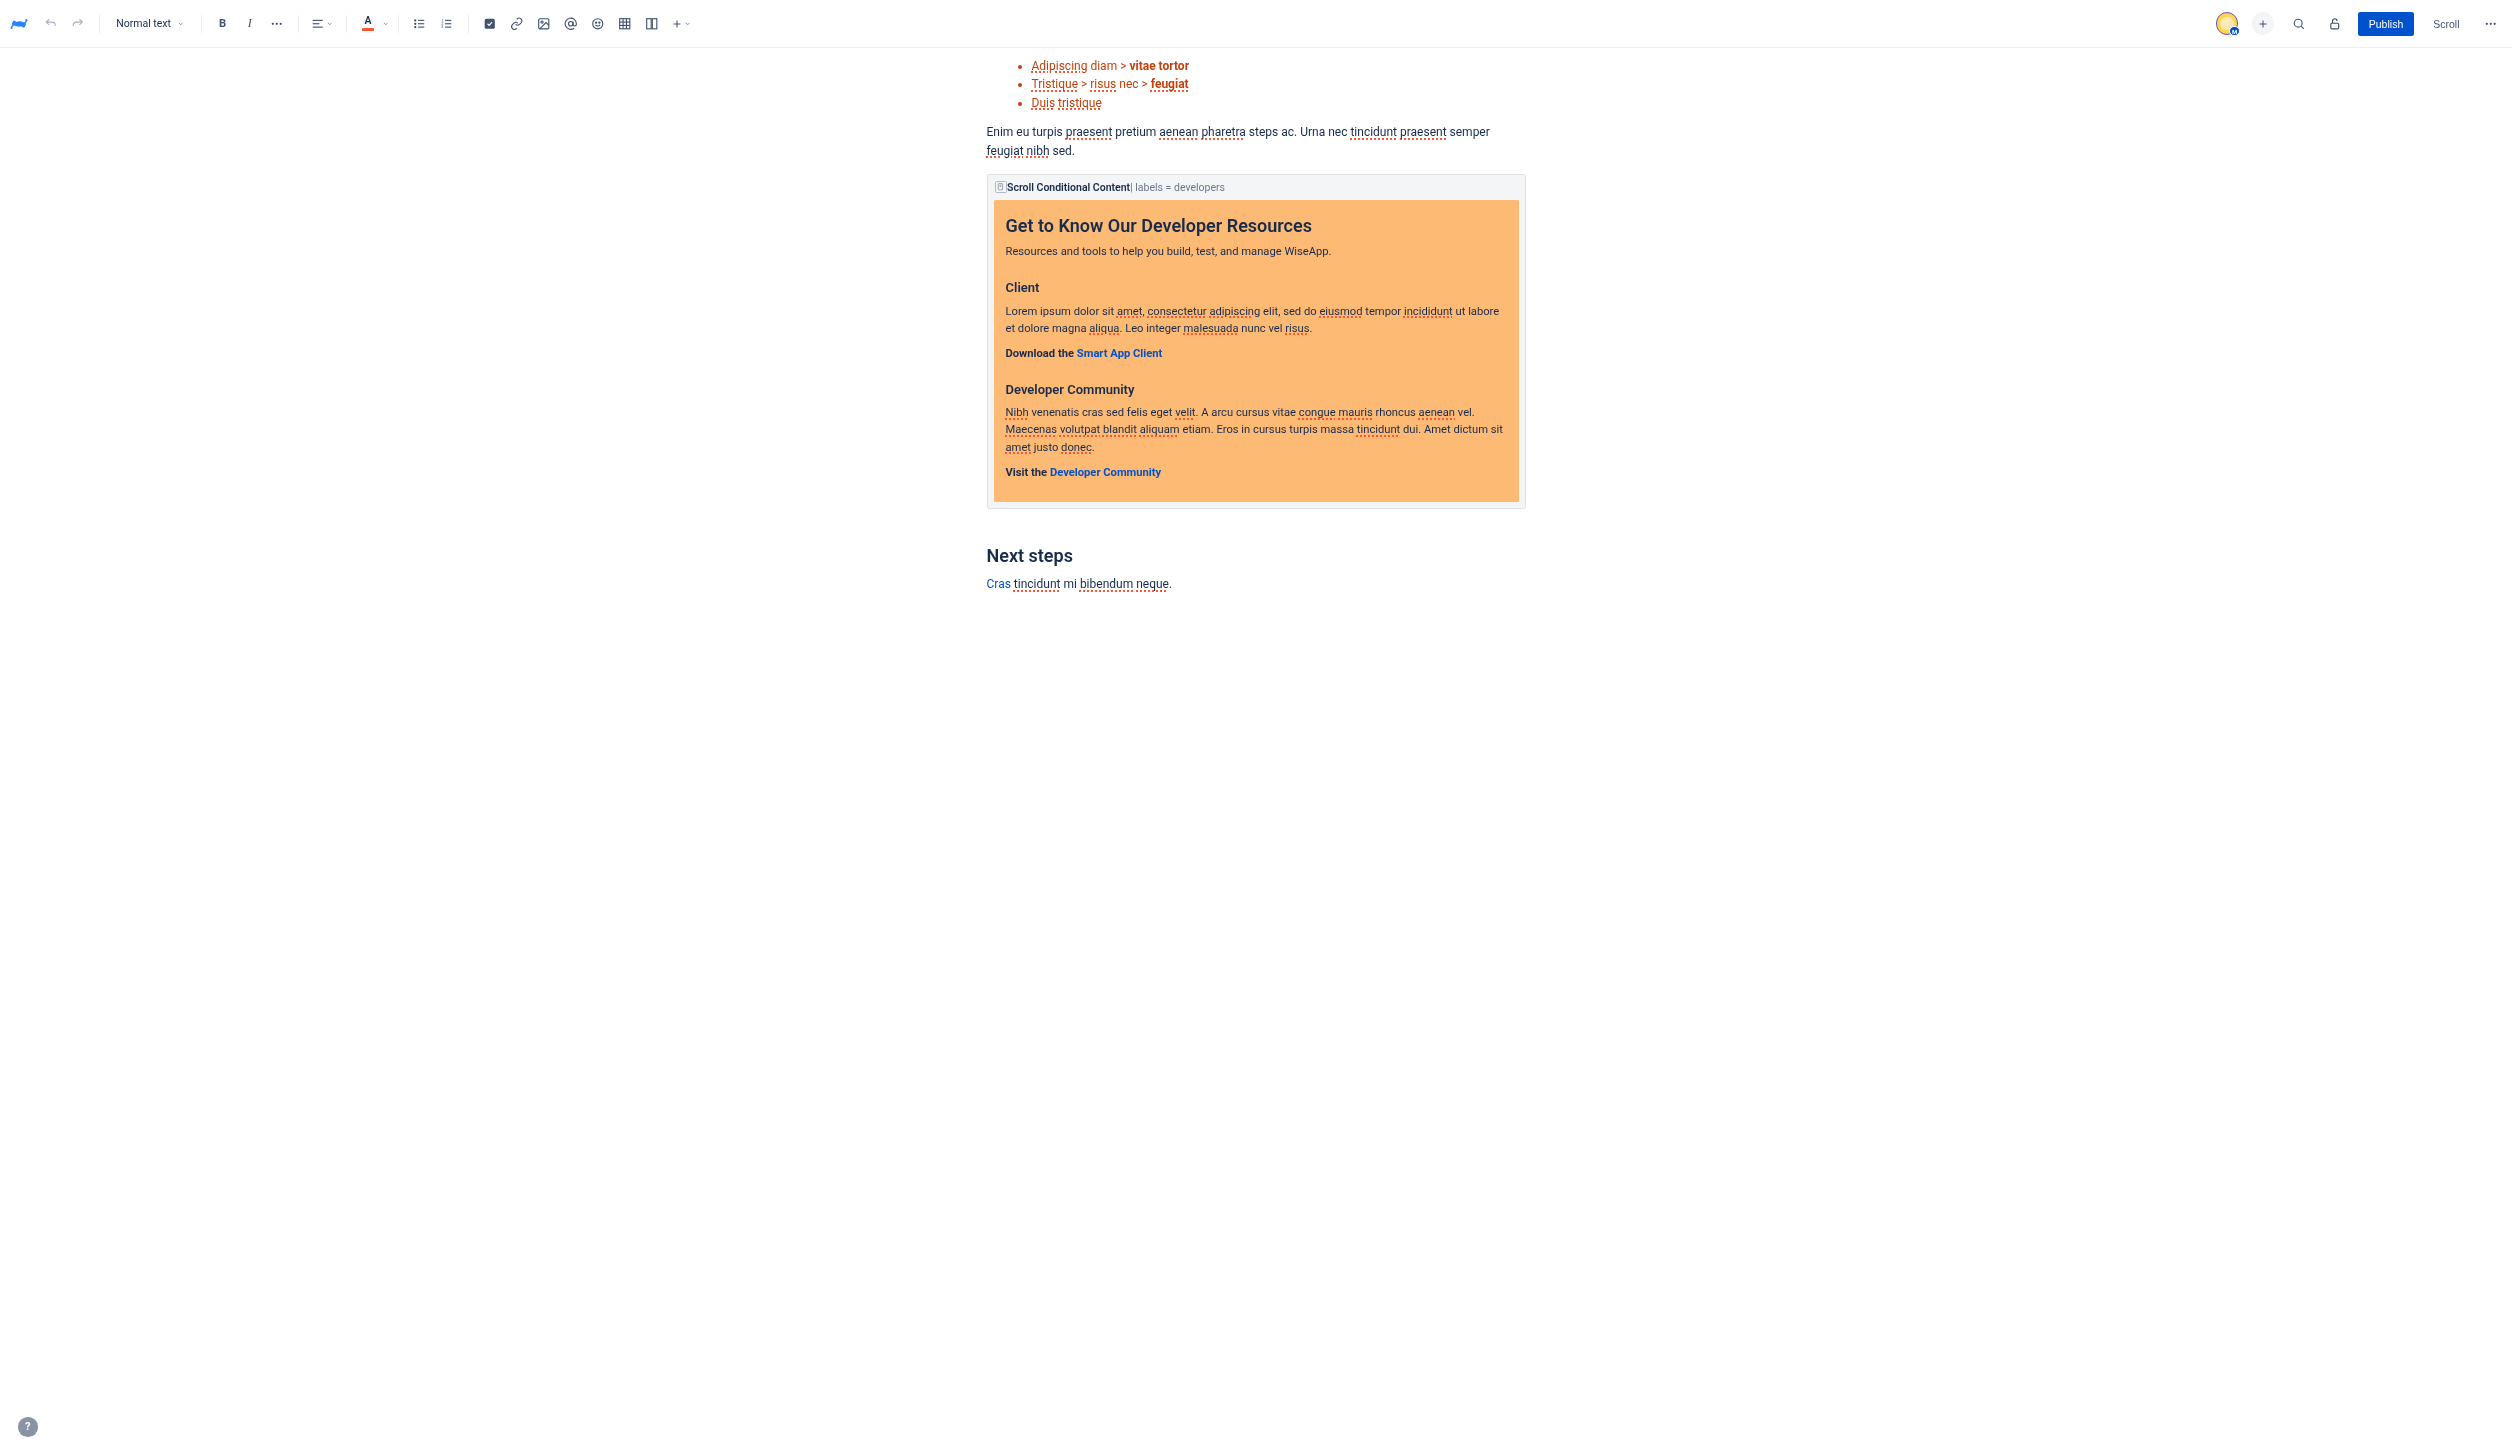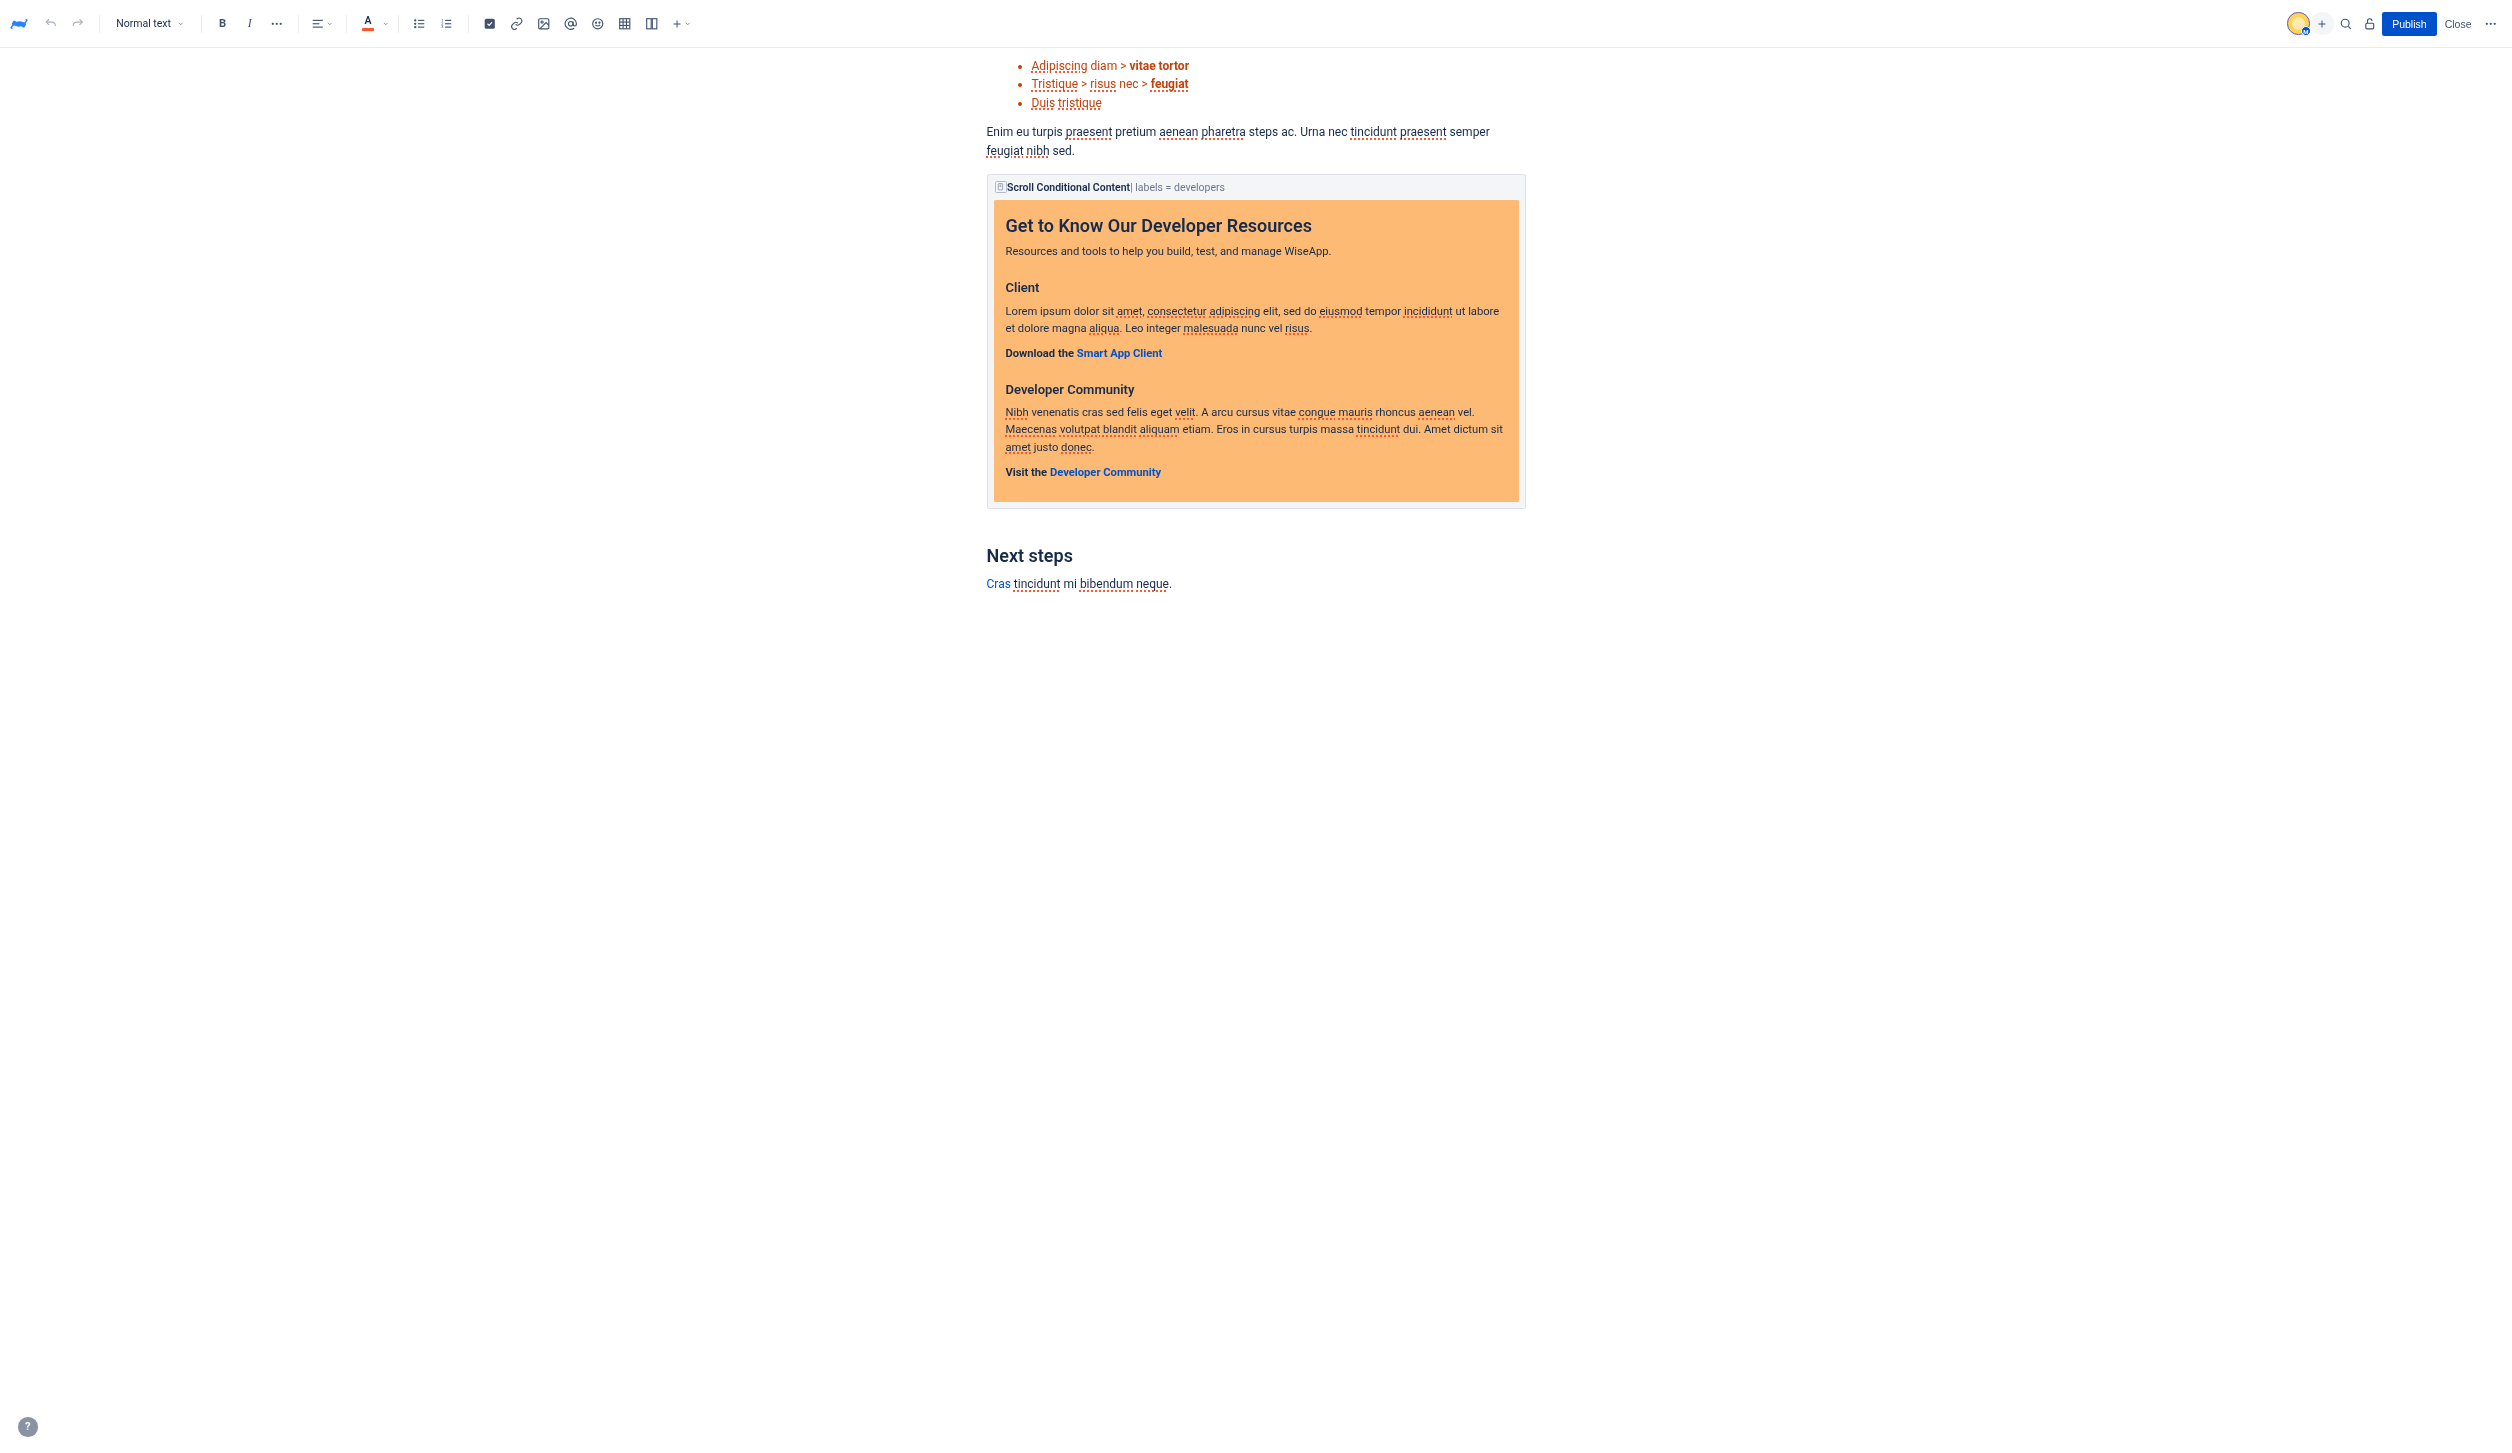--- a/index.html
+++ b/index.html
@@ -1,21 +1,21 @@
 <!DOCTYPE html>
 <html><head>
 <meta charset="utf-8">
 <style>
   html,body{margin:0;padding:0;font-family:-apple-system,BlinkMacSystemFont,"Segoe UI",Roboto,Helvetica,Arial,sans-serif;color:#172B4D;font-size:10.5px;background:#fff;}
   *{box-sizing:border-box;}
 
   
   .toolbar{height:48px;border-bottom:0.7px solid #EBECF0;display:flex;align-items:center;padding:0 9px;gap:3px;}
   .toolbar-left{display:flex;align-items:center;gap:3px;flex:0 0 auto;}
-  .toolbar-right{display:flex;align-items:center;gap:0;margin-left:auto;}
+  .toolbar-right{display:flex;align-items:center;gap:12px;margin-left:auto;}
   .logo{width:19.5px;height:19.5px;display:flex;align-items:center;justify-content:center;margin-right:7.5px;}
   .icon-btn{width:24px;height:24px;border-radius:2.2px;display:flex;align-items:center;justify-content:center;color:#42526E;cursor:pointer;}
   .icon-btn.disabled{opacity:0.45;cursor:default;}
   .sep{width:0.7px;height:18px;background:#EBECF0;margin:0 6px;}
   .text-style-btn{display:flex;align-items:center;gap:6px;padding:0 7.5px;height:24px;border-radius:2.2px;color:#172B4D;cursor:pointer;font-size:10.5px;}
   .chev-down{width:7.5px;height:7.5px;}
   .color-btn{width:24px;height:24px;display:flex;flex-direction:column;align-items:center;justify-content:center;cursor:pointer;position:relative;}
   .color-btn .A{font-weight:600;font-size:10.5px;color:#172B4D;line-height:1;}
   .color-btn .bar{height:2.2px;width:12px;background:#FF5630;margin-top:1.5px;border-radius:0.7px;}
   .color-wrap{display:flex;align-items:center;gap:1.5px;}
@@ -220,21 +220,21 @@
           <line x1="21" y1="21" x2="16.65" y2="16.65"></line>
         </svg>
     </div>
     <div class="locked-btn">
       <svg width="13.5" height="13.5" viewBox="0 0 24 24" fill="none" stroke="currentColor" stroke-width="2">
           <rect x="5" y="11" width="14" height="10" rx="2"></rect>
           <path d="M8 11V7a4 4 0 018 0"></path>
         </svg>
     </div>
     <button class="publish-btn">Publish</button>
-    <button class="close-btn">Close</button>
+    <button class="close-btn">Scroll</button>
     <div class="icon-btn">
       <svg width="13.5" height="13.5" viewBox="0 0 24 24" fill="currentColor">
           <circle cx="5" cy="12" r="2"></circle>
           <circle cx="12" cy="12" r="2"></circle>
           <circle cx="19" cy="12" r="2"></circle>
         </svg>
     </div>
   </div>
 </div>
 

